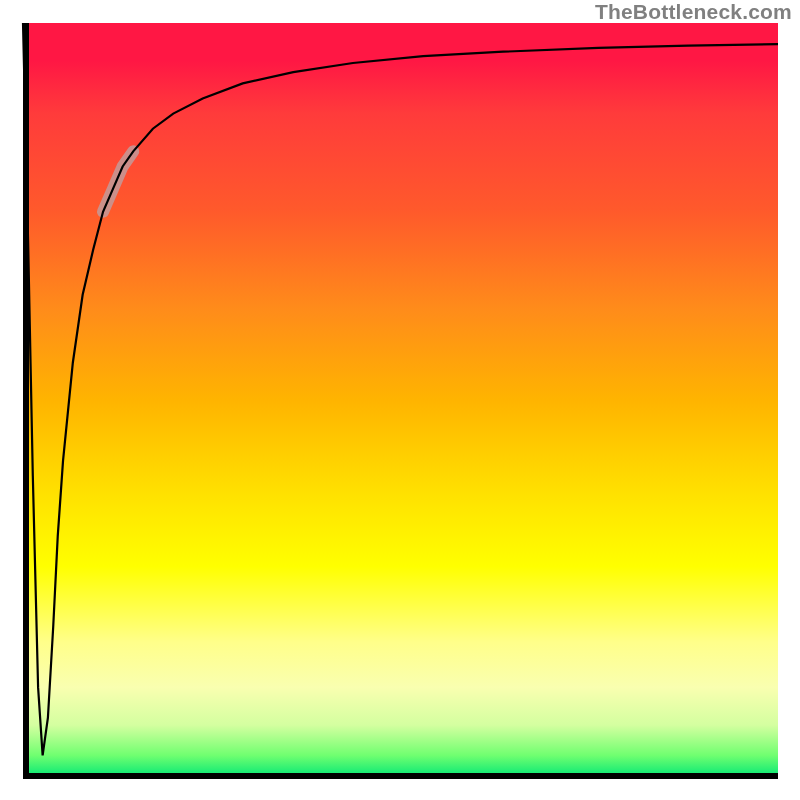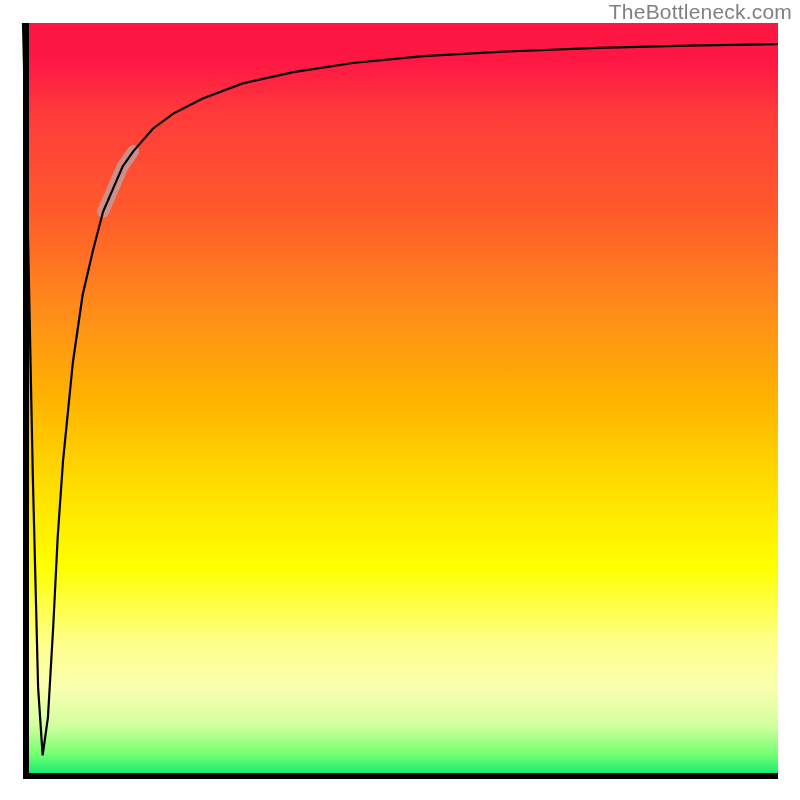--- a/index.html
+++ b/index.html
@@ -74,21 +74,21 @@
     stroke-opacity: 0.85;
     stroke-width: 12;
     stroke-linecap: round;
   }
   .attribution {
     position: absolute;
     top: 0px;
     right: 8px;
     color: #808080;
     font-size: 21px;
-    font-weight: 400;
+    font-weight: 700;
     letter-spacing: 0.2px;
     user-select: none;
   }
 </style>
 </head>
 <body>
 
 <div class="chart-wrap">
 
   <div class="plot-area"></div>

